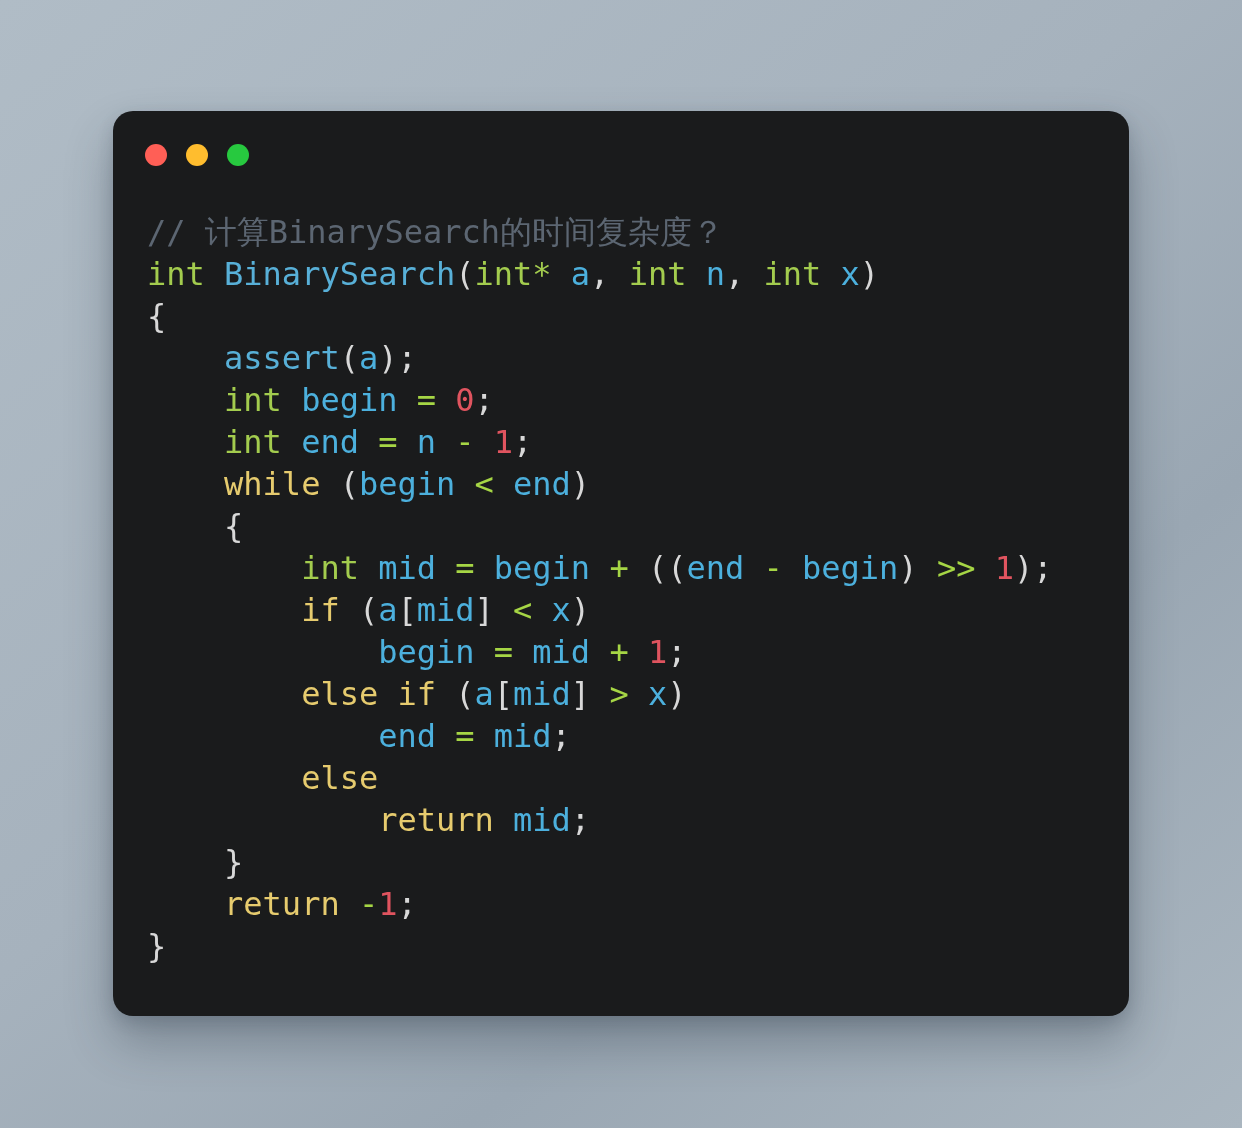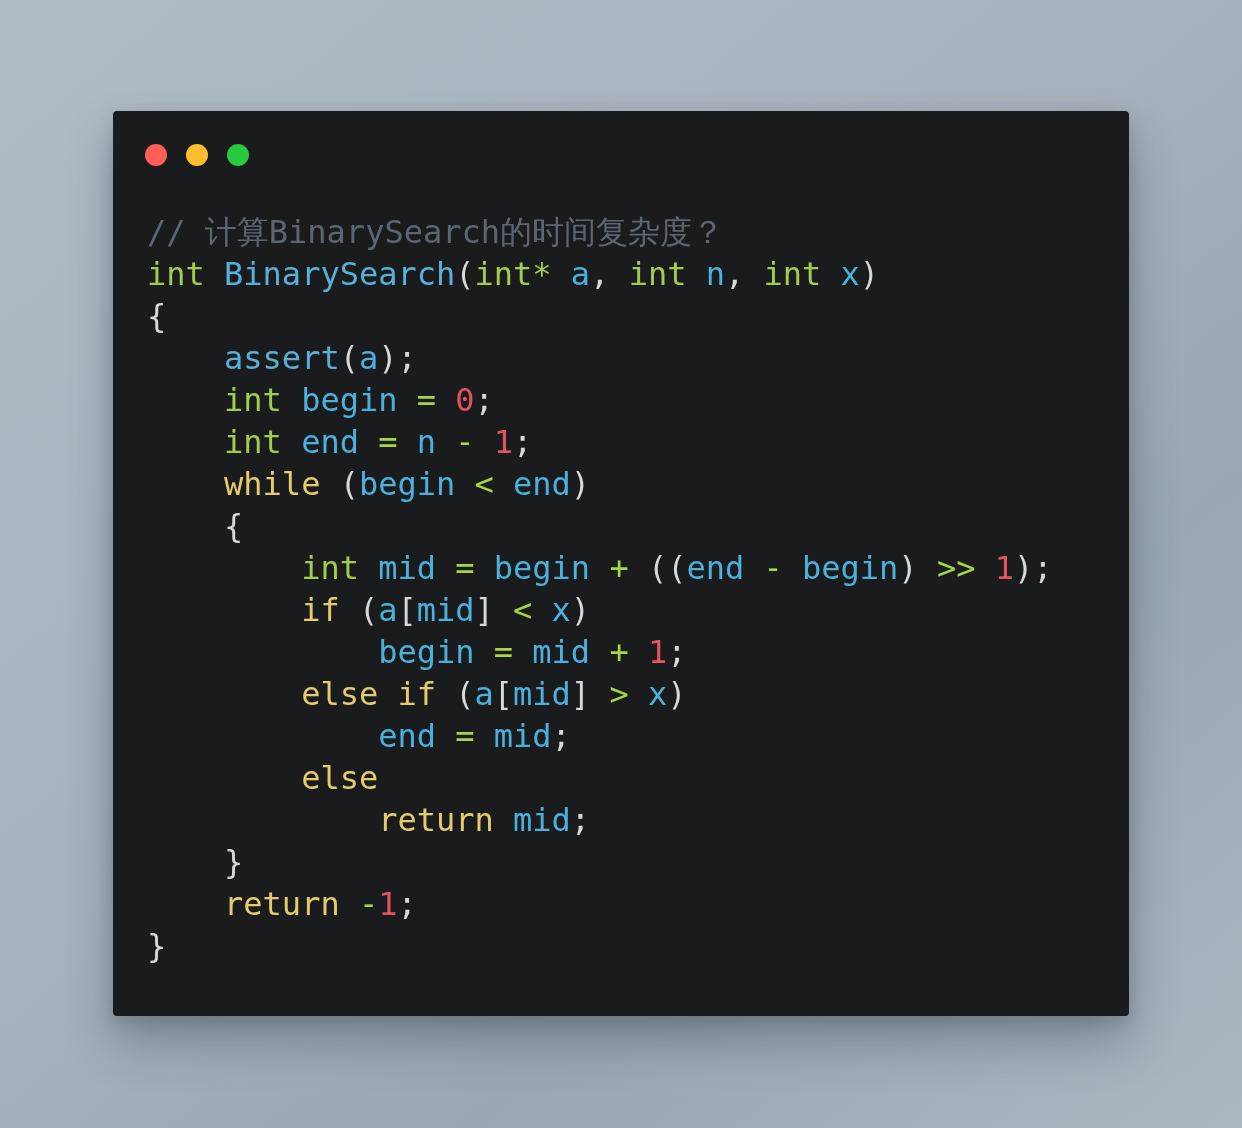--- a/index.html
+++ b/index.html
@@ -21,21 +21,21 @@
   }
 
   
   .window {
     position: absolute;
     left: 113px;
     top: 111px;
     width: 1016px;
     height: 905px;
     background: #1a1b1c;
-    border-radius: 4px;
+    border-radius: 20px;
     box-shadow: 0 26px 48px rgba(40, 52, 64, 0.33),
                 0 6px 16px rgba(40, 52, 64, 0.18);
     overflow: hidden;
   }
 
   
   .titlebar {
     position: absolute;
     left: 0;
     top: 0;

